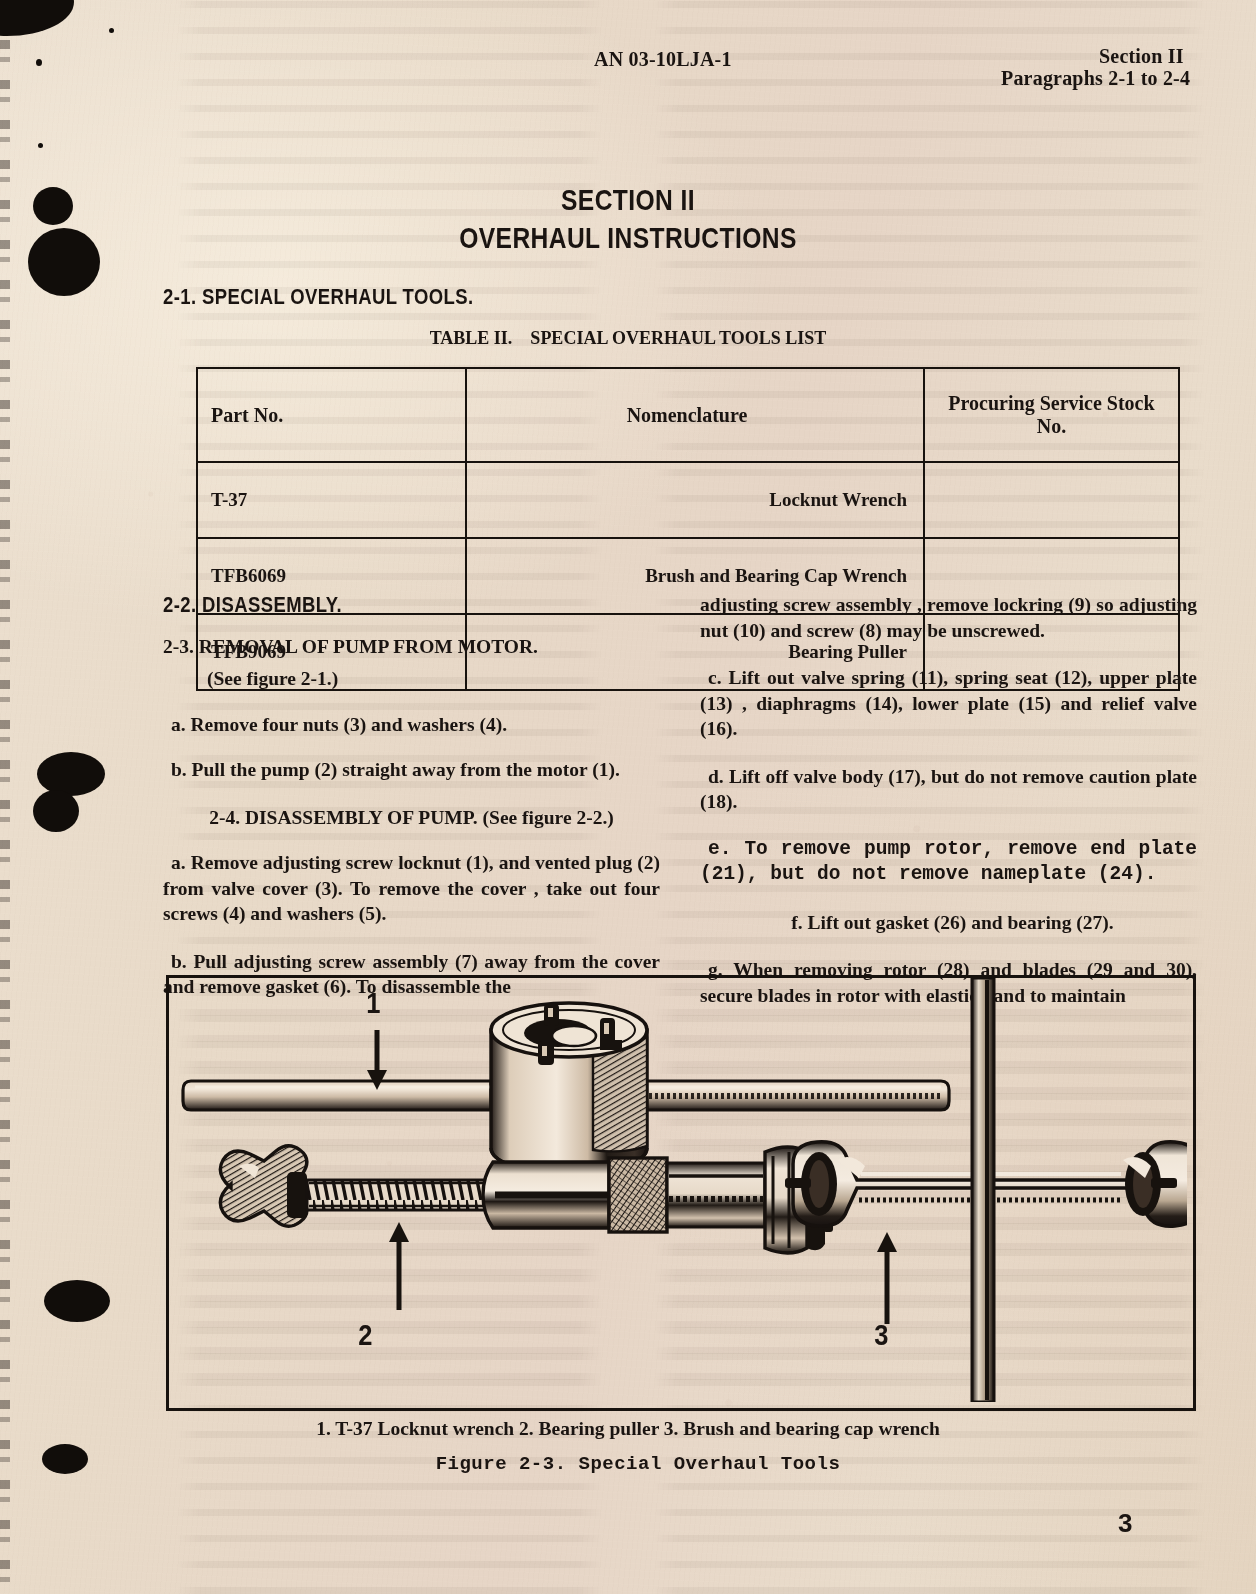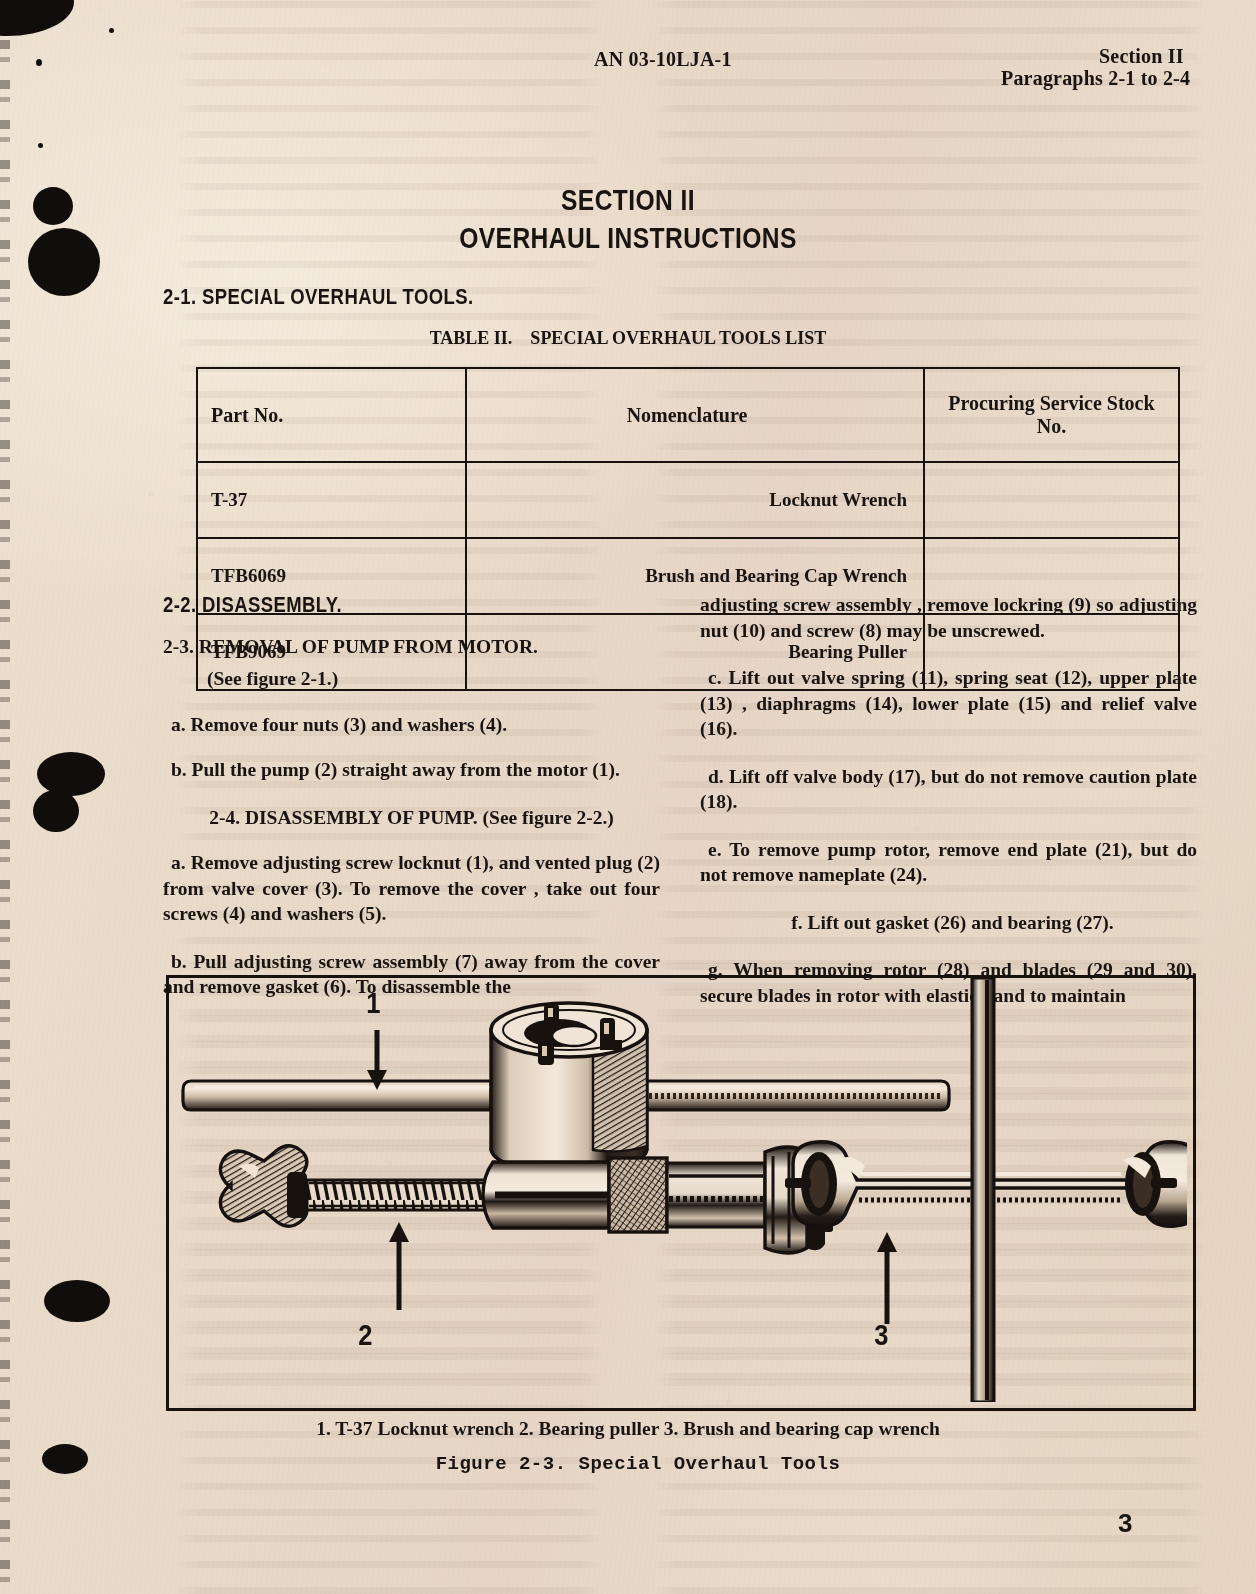--- a/index.html
+++ b/index.html
@@ -152,21 +152,21 @@
     <div class="p" style="text-align:left;padding-left:8px;margin-bottom:22px;">b.  Pull the pump (2) straight away from the motor (1).</div>
     <div class="p" style="text-align:center;margin-bottom:20px;">2-4.  DISASSEMBLY OF PUMP.   (See figure 2-2.)</div>
     <div class="p" style="text-indent:8px;margin-bottom:22px;">a. Remove adjusting screw locknut (1), and vented plug (2) from valve cover (3).   To remove the cover , take out four screws (4) and washers (5).</div>
     <div class="p" style="text-indent:8px;">b. Pull adjusting screw assembly (7) away from the cover and remove gasket (6).  To disassemble the</div>
   </div>
 
   <div class="col colR">
     <div class="p" style="margin-bottom:22px;">adjusting screw assembly , remove lockring (9) so adjusting nut (10) and screw (8) may be unscrewed.</div>
     <div class="p" style="text-indent:8px;margin-bottom:22px;">c. Lift out valve spring (11), spring seat (12), upper plate (13) , diaphragms (14), lower plate (15) and relief valve (16).</div>
     <div class="p" style="text-indent:8px;margin-bottom:22px;">d. Lift off valve body (17), but do not remove caution plate (18).</div>
-    <div class="p" style="text-indent:8px;margin-bottom:22px;">e. To remove pump rotor, remove end plate (21), but do not remove nameplate (24).</div>
+    <div class="p" style="text-indent:8px;margin-bottom:22px;font-family:Liberation Mono, monospace;">e. To remove pump rotor, remove end plate (21), but do not remove nameplate (24).</div>
     <div class="p" style="text-align:center;text-indent:8px;margin-bottom:22px;">f. Lift out gasket (26) and bearing (27).</div>
     <div class="p" style="text-indent:8px;">g. When removing rotor (28) and blades (29 and 30), secure blades in rotor with elastic band to maintain</div>
   </div>
 
   <div id="figbox">
 
     <svg width="1018" height="424" viewBox="0 0 1018 424">
       <defs>
         <linearGradient id="barG" x1="0" y1="0" x2="0" y2="1">
           <stop offset="0%" stop-color="#e4d5c3"></stop>

